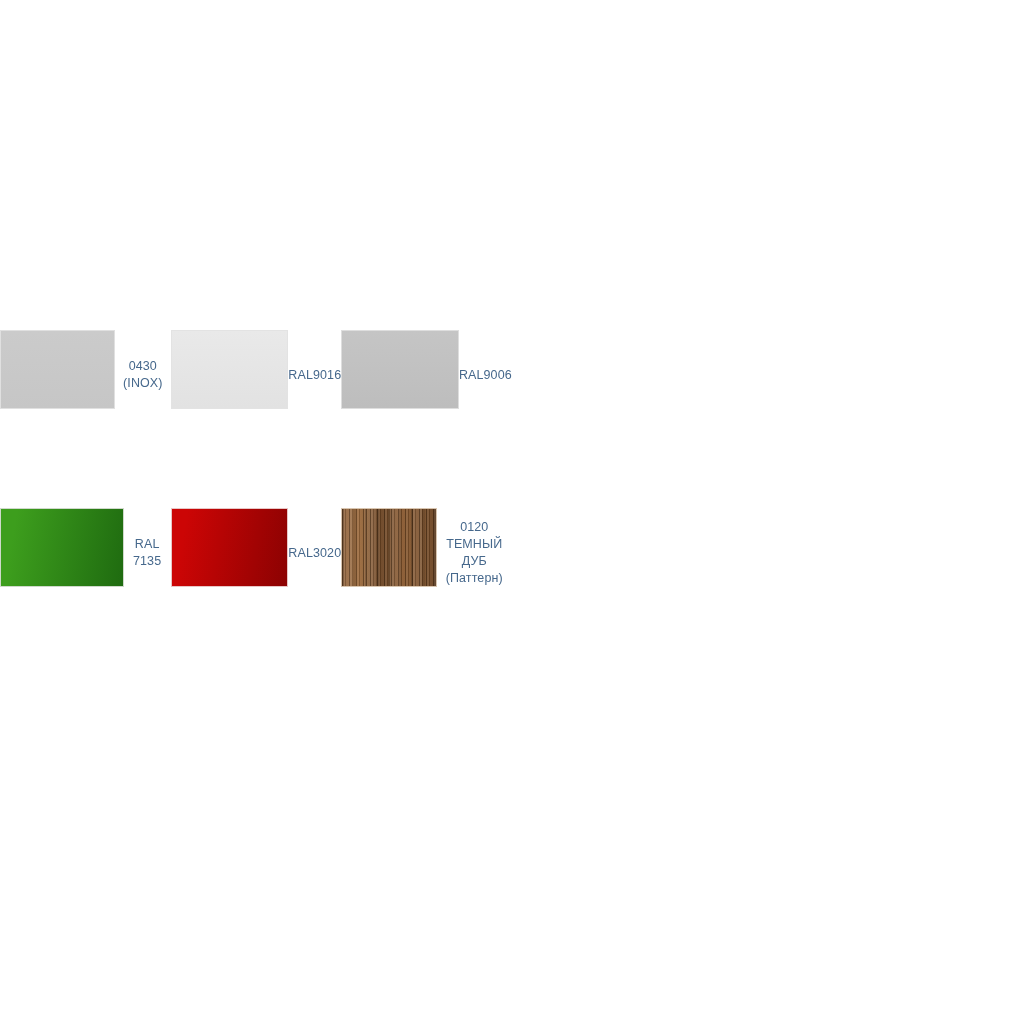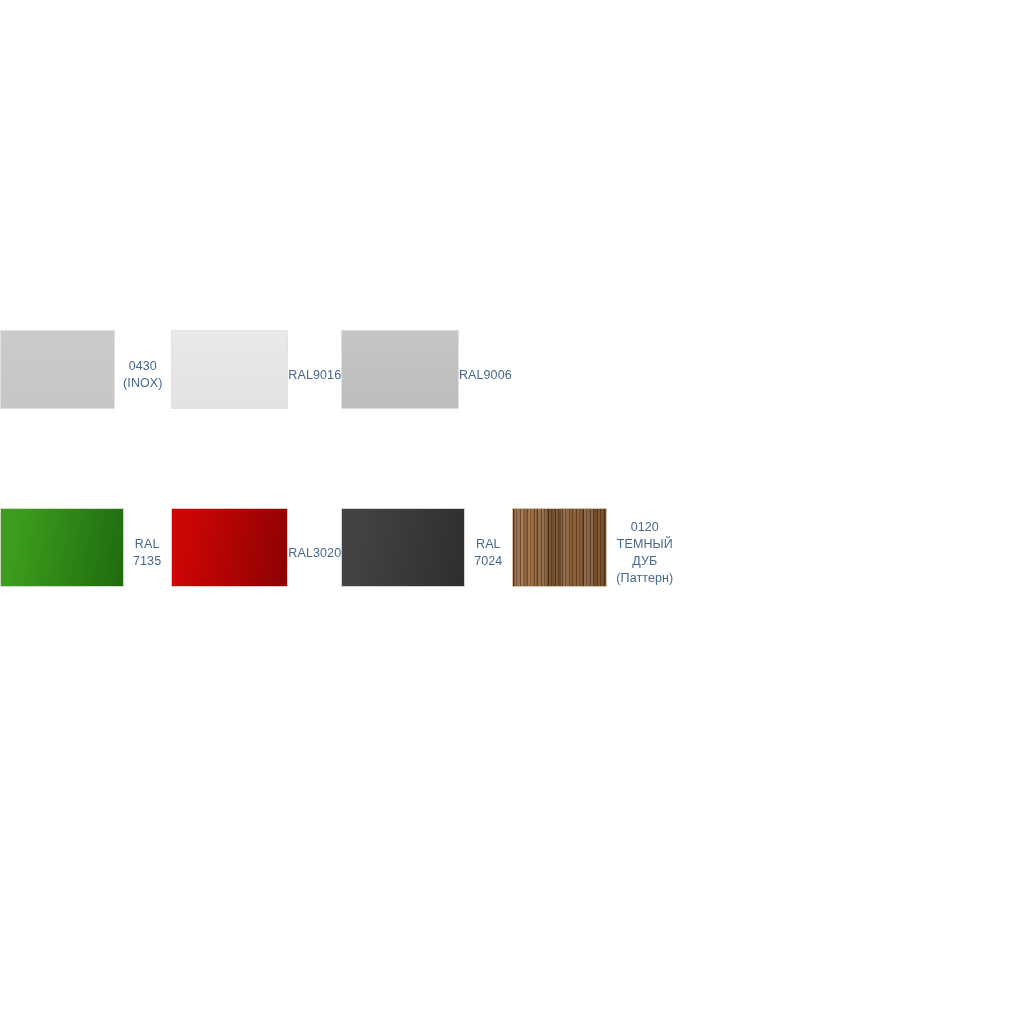--- a/index.html
+++ b/index.html
@@ -92,24 +92,20 @@
     <div class="swatch-row row-2">
       <div class="swatch-cell">
         <div class="swatch-chip" style="border-color: rgb(207, 217, 203); background: linear-gradient(100deg, rgb(61, 158, 29) 0%, rgb(61, 158, 29) 12%, rgb(31, 107, 16) 100%);"></div>
         <div class="swatch-label">RAL 7135</div>
       </div>
       <div class="swatch-cell">
         <div class="swatch-chip" style="border-color: rgb(232, 198, 198); background: linear-gradient(100deg, rgb(204, 5, 5) 0%, rgb(204, 5, 5) 12%, rgb(140, 2, 2) 100%);"></div>
         <div class="swatch-label">RAL3020</div>
       </div>
       <div class="swatch-cell">
-        <div class="swatch-chip" style="border-color: rgb(210, 210, 210); background: linear-gradient(100deg, rgb(67, 67, 67) 0%, rgb(67, 67, 67) 12%, rgb(46, 46, 46) 100%);"></div>
-        <div class="swatch-label">RAL 7024</div>
-      </div>
-      <div class="swatch-cell">
         <div class="swatch-chip" style="border-color: rgb(216, 197, 176); background: repeating-linear-gradient(90deg, rgba(0, 0, 0, 0.3) 0px, rgba(0, 0, 0, 0.3) 1px, rgba(255, 255, 255, 0.1) 1px, rgba(255, 255, 255, 0.1) 3px, rgba(0, 0, 0, 0.16) 3px, rgba(0, 0, 0, 0.16) 4px, rgba(255, 255, 255, 0.05) 4px, rgba(255, 255, 255, 0.05) 7px), repeating-linear-gradient(90deg, rgba(0, 0, 0, 0.2) 0px, rgba(0, 0, 0, 0.2) 2px, rgba(255, 255, 255, 0.07) 2px, rgba(255, 255, 255, 0.07) 11px, rgba(0, 0, 0, 0.12) 11px, rgba(0, 0, 0, 0.12) 14px, rgba(255, 255, 255, 0) 14px, rgba(255, 255, 255, 0) 23px), linear-gradient(90deg, rgb(138, 91, 50) 0%, rgb(156, 106, 60) 18%, rgb(107, 68, 35) 42%, rgb(138, 90, 48) 63%, rgb(122, 78, 40) 82%, rgb(107, 68, 35) 100%);"></div>
         <div class="swatch-label">0120 ТЕМНЫЙ ДУБ
 (Паттерн)</div>
       </div>
     </div>
 
   </div>
 </div>
 
 </body></html>

